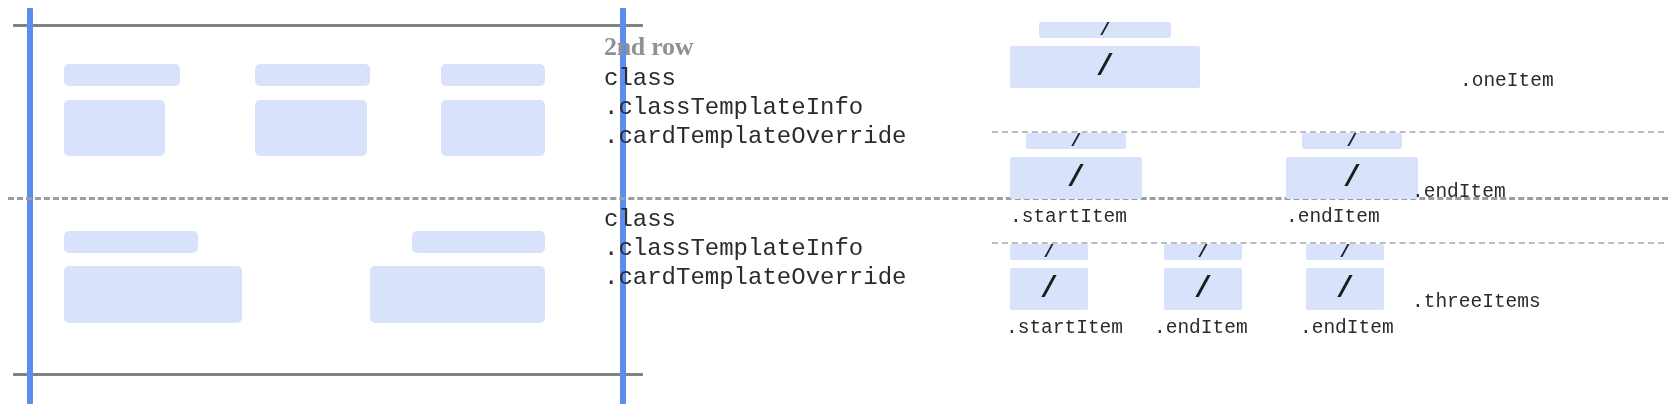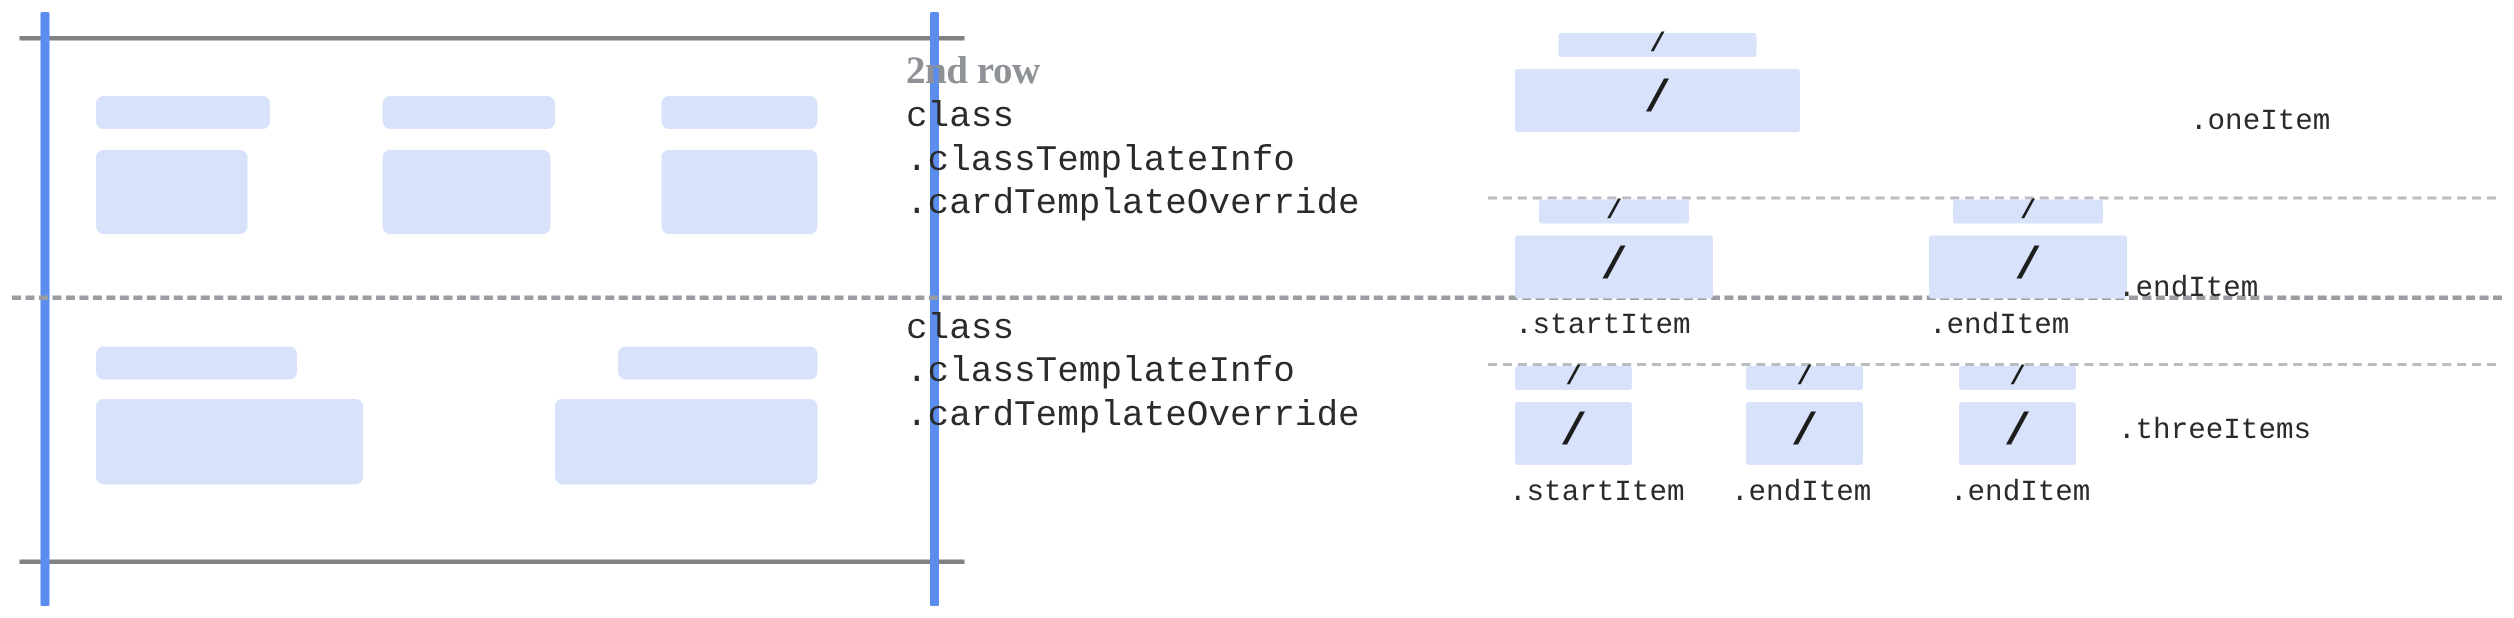--- a/index.html
+++ b/index.html
@@ -287,17 +287,17 @@
       <div class="cell" style="left:322px; width:78px;">
         <div class="bar-top" style="width:78px;">
           <span class="slash">/</span>
         </div>
         <div class="bar-main" style="width:78px;">
           <span class="slash">/</span>
         </div>
         <div class="cell-label" style="margin-left:-6px;">.endItem</div>
       </div>
 
-      <div class="variant-name" style="left:428px; top:32px;">.threeItems</div>
+      <div class="variant-name" style="left:428px; top:47px;">.threeItems</div>
     </div>
   </div>
 
 </div>
 
 </body></html>

